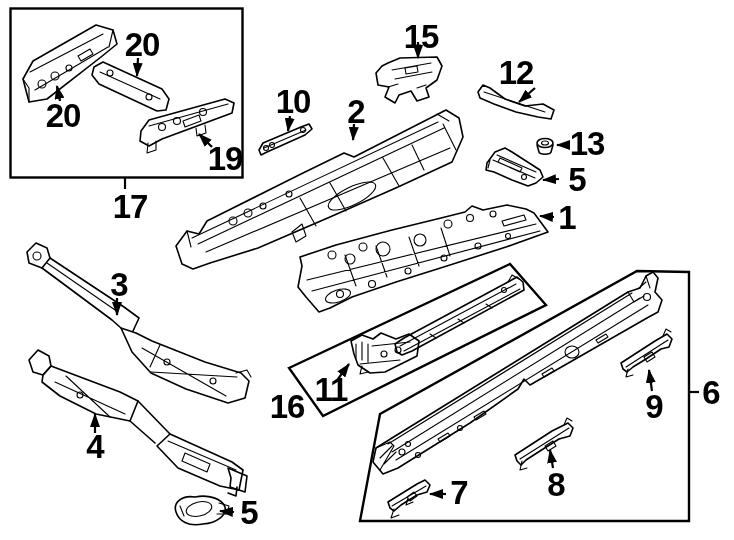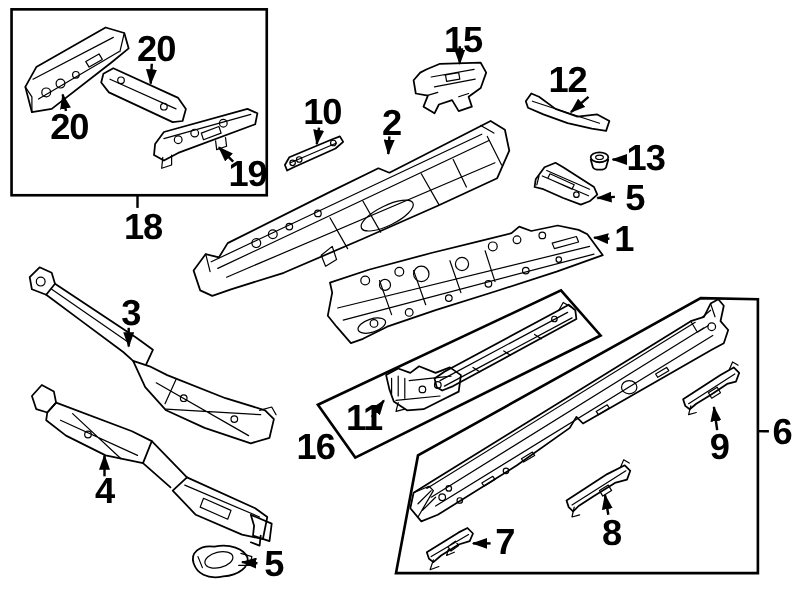--- a/index.html
+++ b/index.html
@@ -217,24 +217,24 @@
   <div class="callout" style="left:567px;top:217px">1</div>
   <div class="callout" style="left:356px;top:111px">2</div>
   <div class="callout" style="left:119px;top:284px">3</div>
   <div class="callout" style="left:95px;top:446px">4</div>
   <div class="callout" style="left:249px;top:512px">5</div>
   <div class="callout" style="left:711px;top:392px">6</div>
   <div class="callout" style="left:459px;top:492px">7</div>
   <div class="callout" style="left:556px;top:484px">8</div>
   <div class="callout" style="left:654px;top:406px">9</div>
   <div class="callout" style="left:287px;top:406px">16</div>
-  <div class="callout" style="left:331px;top:379px">11</div>
+  <div class="callout" style="left:331px;top:389px">11</div>
   <div class="callout" style="left:516px;top:72px">12</div>
   <div class="callout" style="left:587px;top:143px">13</div>
   <div class="callout" style="left:577px;top:179px">5</div>
   <div class="callout" style="left:421px;top:36px">15</div>
   <div class="callout" style="left:293px;top:101px">10</div>
-  <div class="callout" style="left:130px;top:206px">18</div>
+  <div class="callout" style="left:130px;top:206px">17</div>
   <div class="callout" style="left:142px;top:44px">20</div>
   <div class="callout" style="left:225px;top:158px">19</div>
   <div class="callout" style="left:63px;top:115px">20</div>
 
 </div>
 
 </body></html>

